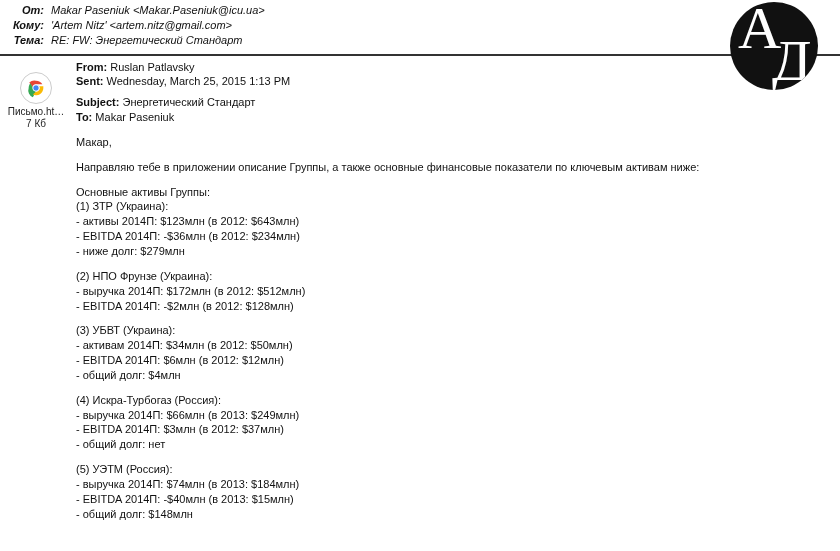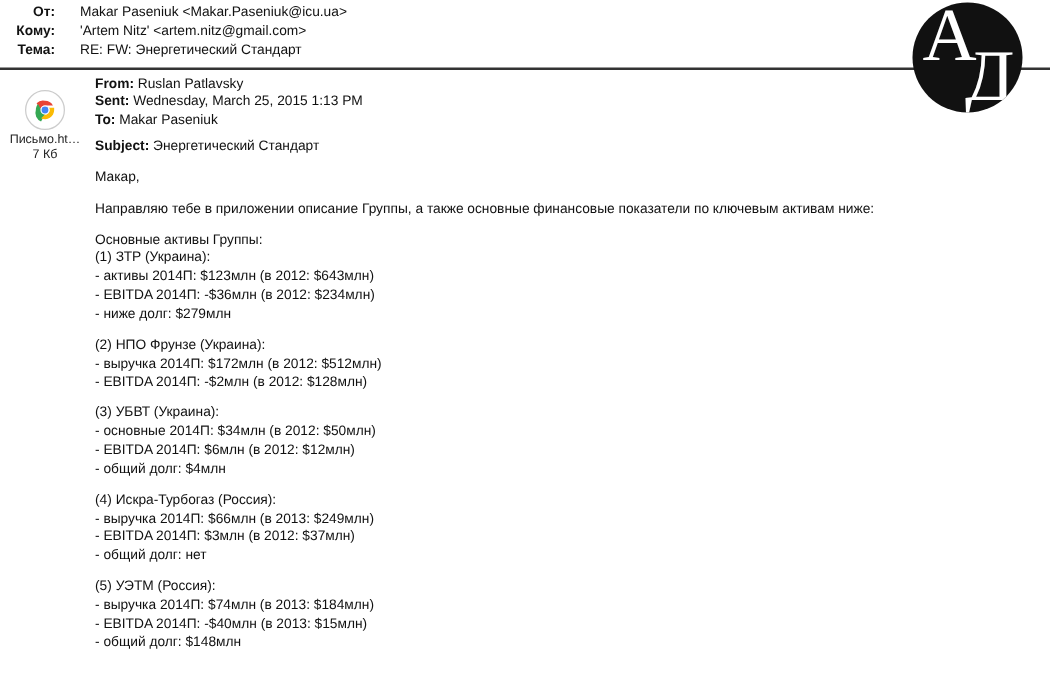--- a/index.html
+++ b/index.html
@@ -11,21 +11,21 @@
     color: #111;
     width: 840px;
     height: 551px;
     overflow: hidden;
     position: relative;
   }
   .hdr {
     border-bottom: 2px solid #333;
     padding: 3px 6px 6px 6px;
   }
-  .hdr-row { display: flex; gap: 20px; line-height: 1.35; }
+  .hdr-row { display: flex; gap: 7px; line-height: 1.35; font-style: italic; }
   .hdr-label { width: 38px; text-align: right; font-weight: bold; }
   .hdr-val { font-weight: normal; }
 
   .content-wrap {
     display: flex;
     align-items: flex-start;
   }
   .attach {
     width: 72px;
     text-align: center;
@@ -99,43 +99,43 @@
       </svg>
     </div>
     <div class="attach-name">Письмо.ht…</div>
     <div class="attach-name">7 Кб</div>
   </div>
 
   <div class="body">
     <div class="fwd">
       <div><b>From:</b> <span>Ruslan Patlavsky</span></div>
       <div><b>Sent:</b> <span>Wednesday, March 25, 2015 1:13 PM</span></div>
+      <div style="margin-top:6px"><b>Subject:</b> <span>Энергетический Стандарт</span></div>
       <div><b>To:</b> <span>Makar Paseniuk</span></div>
-      <div style="margin-top:6px"><b>Subject:</b> <span>Энергетический Стандарт</span></div>
     </div>
 
     <div class="msg">
       <p>Макар,</p>
       <p>Направляю тебе в приложении описание Группы, а также основные финансовые показатели по ключевым активам ниже:</p>
       <div>Основные активы Группы:</div>
       <div id="assets">
           <div class="group" style="margin-top: 0px;">
             <div>(1) ЗТР (Украина):</div>
             <div>- активы 2014П: $123млн (в 2012: $643млн)</div>
             <div>- EBITDA 2014П: -$36млн (в 2012: $234млн)</div>
             <div>- ниже долг: $279млн</div>
           </div>
           <div class="group">
             <div>(2) НПО Фрунзе (Украина):</div>
             <div>- выручка 2014П: $172млн (в 2012: $512млн)</div>
             <div>- EBITDA 2014П: -$2млн (в 2012: $128млн)</div>
           </div>
           <div class="group">
             <div>(3) УБВТ (Украина):</div>
-            <div>- основные 2014П: $34млн (в 2012: $50млн)</div>
+            <div>- активам 2014П: $34млн (в 2012: $50млн)</div>
             <div>- EBITDA 2014П: $6млн (в 2012: $12млн)</div>
             <div>- общий долг: $4млн</div>
           </div>
           <div class="group">
             <div>(4) Искра-Турбогаз (Россия):</div>
             <div>- выручка 2014П: $66млн (в 2013: $249млн)</div>
             <div>- EBITDA 2014П: $3млн (в 2012: $37млн)</div>
             <div>- общий долг: нет</div>
           </div>
           <div class="group">

